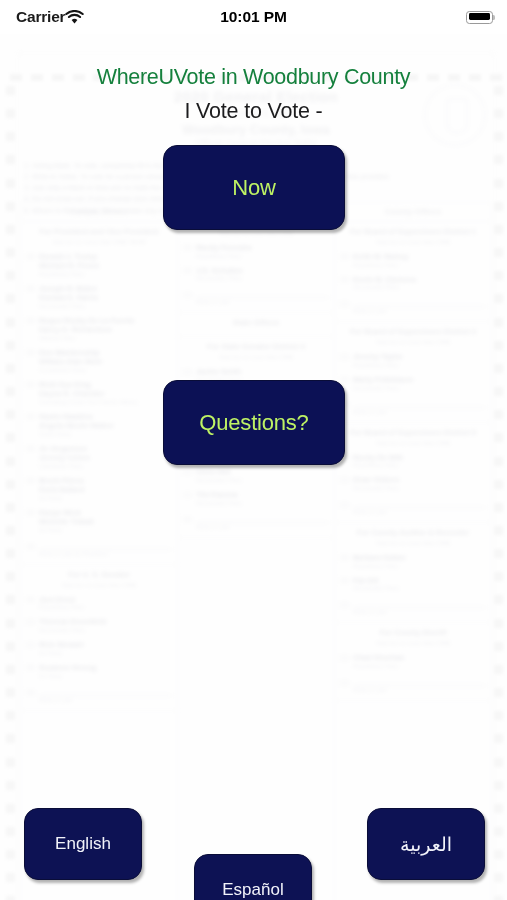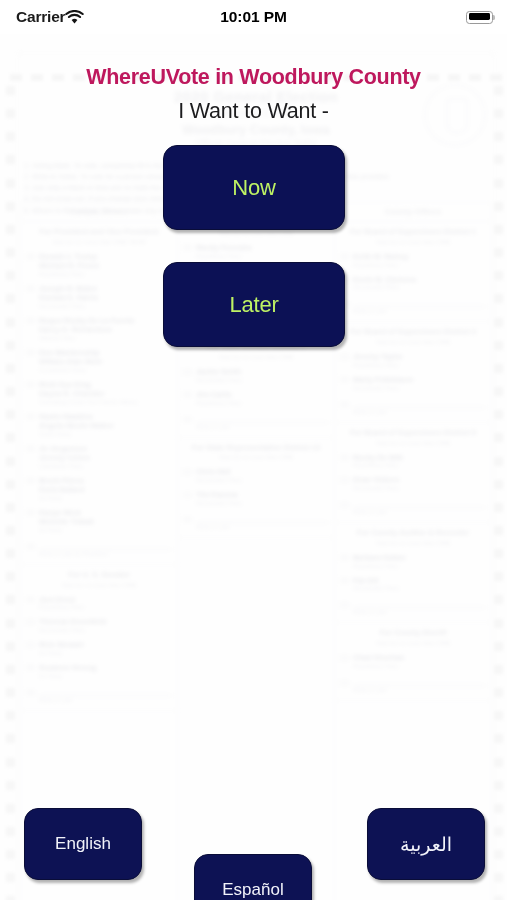--- a/index.html
+++ b/index.html
@@ -313,22 +313,22 @@
   
   #headings {
     position: absolute;
     left: 0; top: 64px;
     width: 507px;
     z-index: 20;
     text-align: center;
   }
   #app-title {
     font-size: 21.5px;
-    font-weight: 700;
-    color: #be185d;
+    font-weight: 400;
+    color: #15803d;
     letter-spacing: -0.3px;
     line-height: 1.28;
   }
   #prompt-title {
     font-size: 21.5px;
     font-weight: 400;
     color: #1c1c1e;
     letter-spacing: -0.2px;
     line-height: 1.28;
     margin-top: 6px;
@@ -788,23 +788,23 @@
     <div id="status-right">
       <span class="battery-shell">
         <span class="battery-fill"></span>
         <span class="battery-cap"></span>
       </span>
     </div>
   </div>
 
   <div id="headings">
     <div id="app-title">WhereUVote in Woodbury County</div>
-    <div id="prompt-title">I Want to Want -</div>
+    <div id="prompt-title">I Vote to Vote -</div>
   </div>
 
   <div class="nav-btn" id="btn-now">Now</div>
-  <div class="nav-btn" id="btn-later">Later</div>
+  <div class="nav-btn" id="btn-quest">Questions?</div>
 
   <div class="lang-btn" id="btn-english">English</div>
   <div class="lang-btn" id="btn-espanol">Español</div>
   <div class="lang-btn" id="btn-arabic">العربية</div>
 
 </div>
 
 </body></html>

